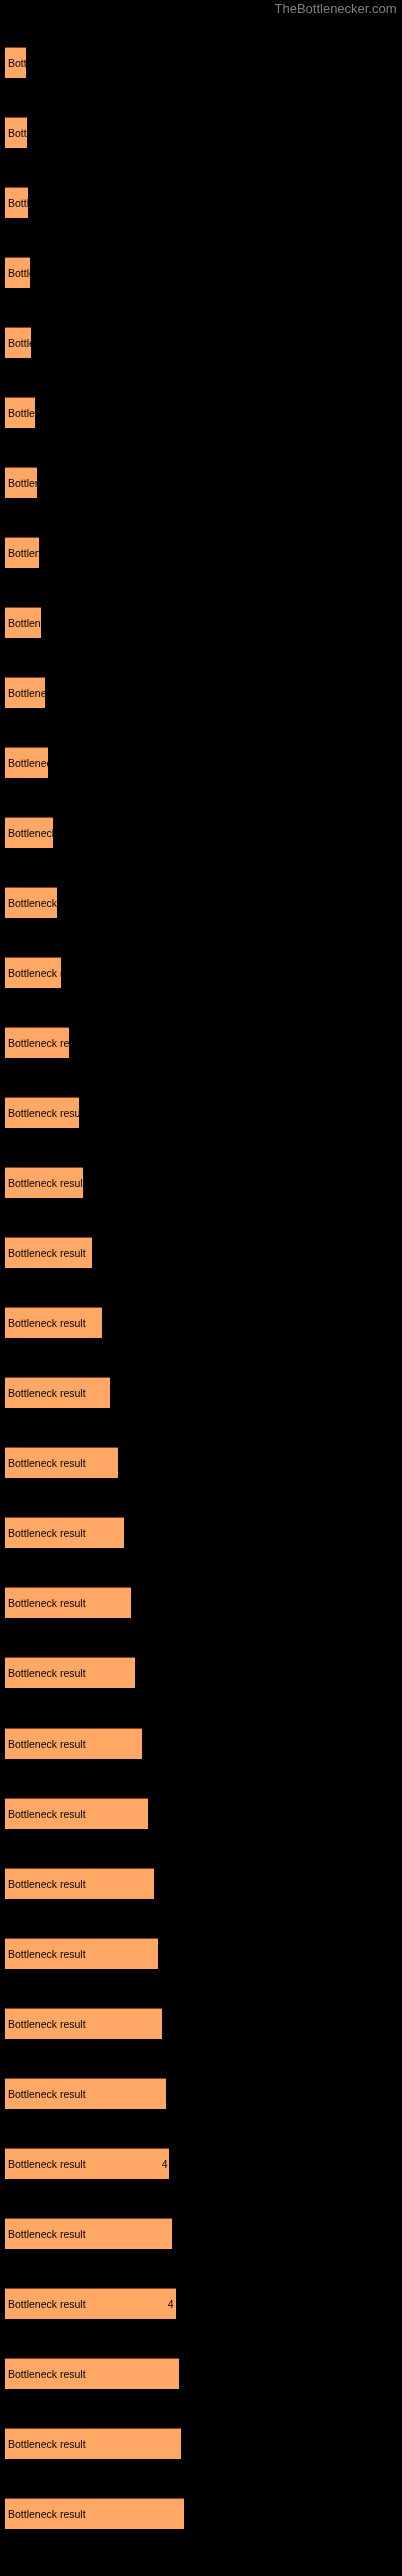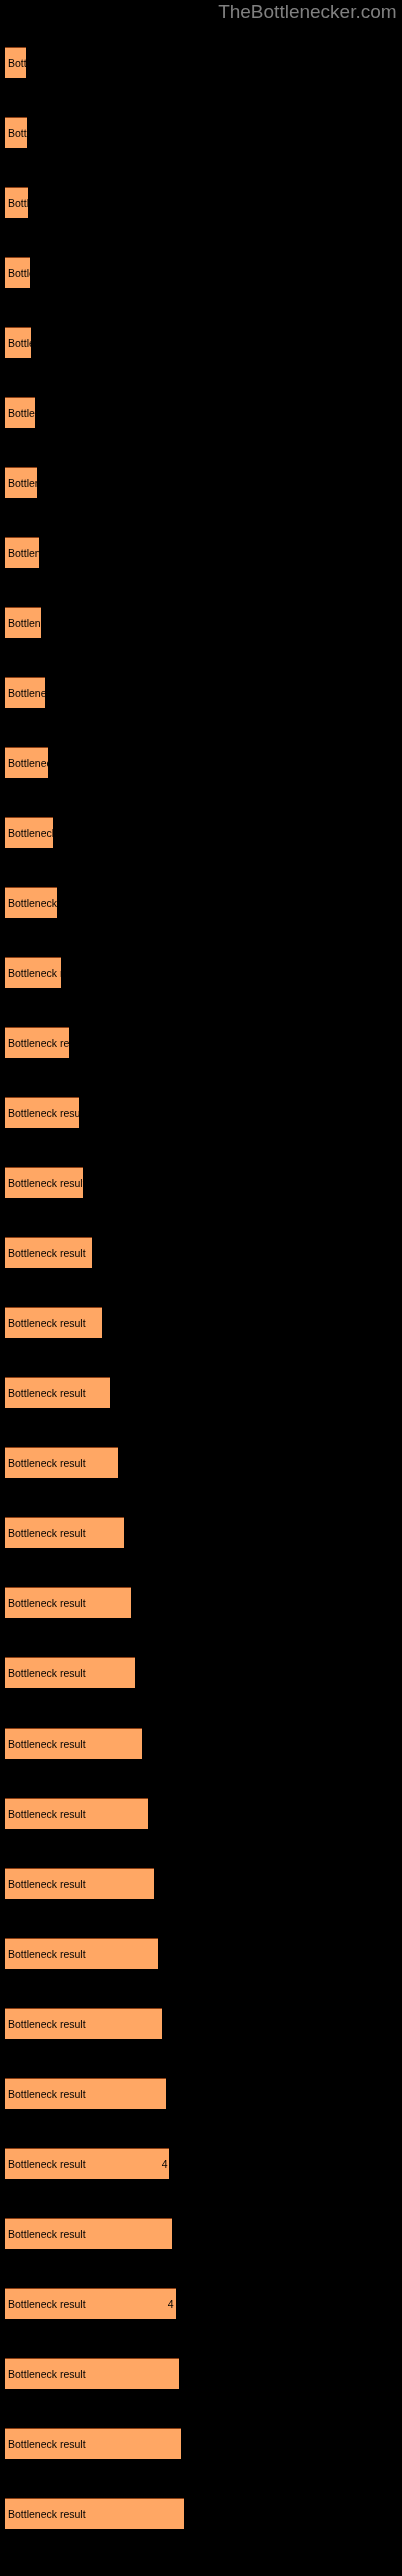--- a/index.html
+++ b/index.html
@@ -20,21 +20,21 @@
     left: 0; top: 0;
     width: 403px;
     height: 2576px;
     background: #000000;
   }
   .site-title {
     position: absolute;
     right: 6.4px;
     top: 0.8px;
     font-family: "Liberation Sans", sans-serif;
-    font-size: 19px;
+    font-size: 13px;
     font-weight: 400;
     color: #808080;
     letter-spacing: 0px;
     white-space: nowrap;
   }
   .plot-area {
     position: absolute;
     left: 0;
     top: 0;
     width: 403px;

